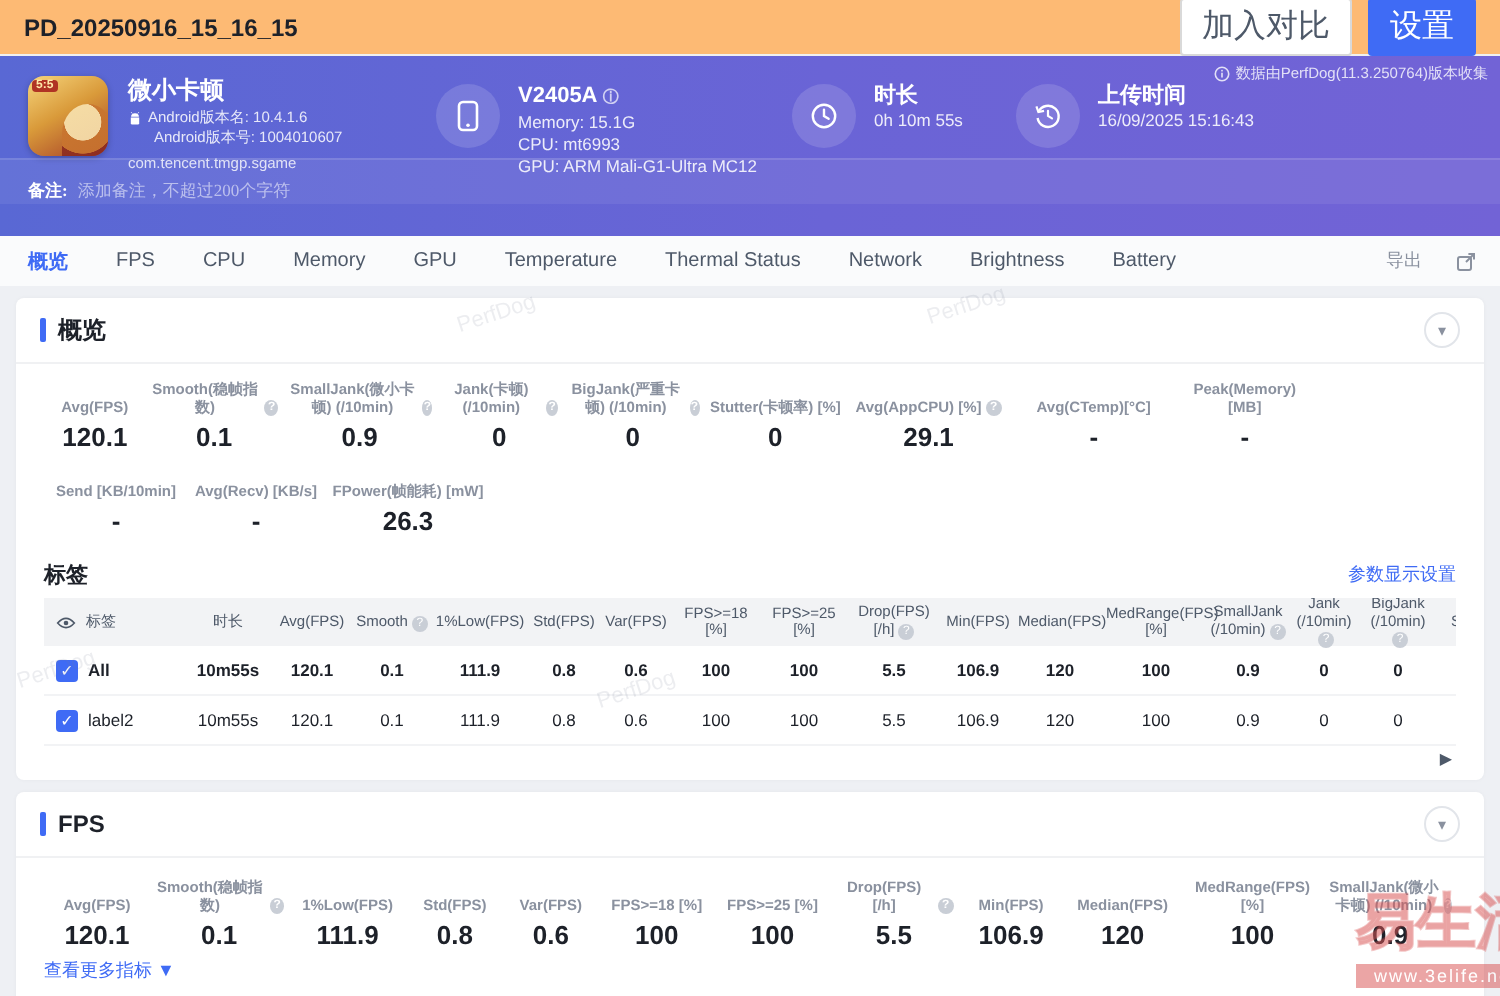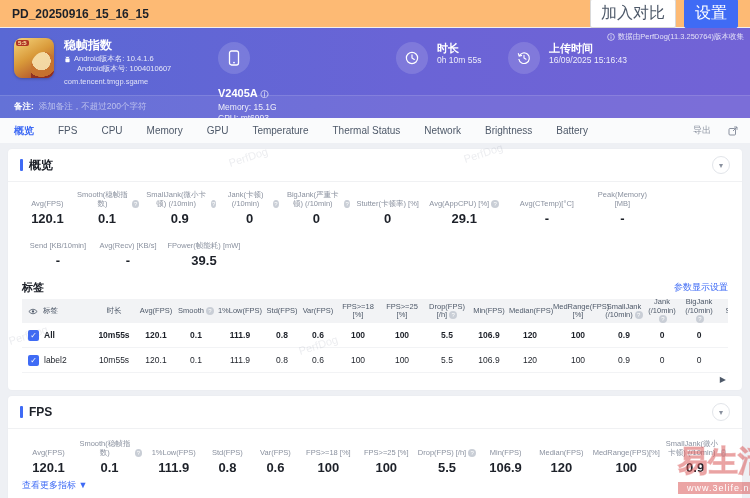--- a/index.html
+++ b/index.html
@@ -31,28 +31,28 @@
   .ginfo .gname { font-size:12px; font-weight:bold; line-height:14px; }
   .ginfo .gline { font-size:7.5px; color:rgba(255,255,255,.85); line-height:10px; display:flex; align-items:center; gap:3px; }
   .ginfo .gpkg { font-size:7.5px; color:rgba(255,255,255,.8); margin-top:3px; }
   .andro { width:7px; height:7px; display:inline-block; flex:0 0 7px; }
 
   .circ { width:32px; height:32px; border-radius:50%; background:rgba(255,255,255,.14);
     display:flex; align-items:center; justify-content:center; flex:0 0 32px; margin-top:4px; }
   .hblock { display:flex; gap:9px; }
   .hblock .ht { font-size:11px; font-weight:bold; line-height:14px; margin-top:3px; }
   .hblock .hv { font-size:8.5px; color:rgba(255,255,255,.88); line-height:11px; }
-  .dev { width:178px; margin-left:14px;flex-direction:column; }
+  .dev { width:178px; margin-left:14px; }
   .who { width:118px; } .dur { width:112px; } .upl { width:160px; }
 
   .collect { position:absolute; top:4px; right:6px; font-size:7.5px; color:rgba(255,255,255,.8);
     display:flex; align-items:center; gap:3px; }
-  .notebar { position:absolute; left:0; right:0; bottom:0; height:23px;
+  .notebar { position:absolute; left:0; right:0; bottom:16px; height:23px;
     background:rgba(255,255,255,.07); border-top:1px solid rgba(255,255,255,.12);
-    display:flex; align-items:center; padding:0 14px; font-size:8.5px; cursor:text; }
+    display:flex; align-items:flex-end; padding:0 14px; font-size:8.5px; cursor:text;font-family:Liberation Serif, serif; }
   .notebar b { font-weight:bold; margin-right:5px; }
   .notebar .ph { color:rgba(255,255,255,.55); }
 
   
   .tabbar { height:25px; background:#fafbfc; display:flex; align-items:center; padding:0 14px;
     position:relative; }
   .tab { font-size:10px; color:#4e5969; margin-right:24px; cursor:pointer; }
   .tab.active { color:#3f6bf5; font-weight:bold; }
   .export { position:absolute; right:12px; display:flex; align-items:center; gap:17px;
     font-size:9px; color:#8a919f; cursor:pointer; }
@@ -65,21 +65,21 @@
   .chead .ctitle { font-size:12px; font-weight:bold; }
   .collapse { margin-left:auto; width:18px; height:18px; border:1px solid #e2e5ea; border-radius:50%;
     display:flex; align-items:center; justify-content:center; font-size:8px; color:#8a919f;
     cursor:pointer; background:#fff; }
 
   .mgrid { display:grid; padding:8px 14px 4px 14px; }
   .mgrid.r1 { grid-template-columns:7.2% 9.7% 10.9% 8.9% 10% 10.2% 11.5% 11.9% 9.5% 10.2%; }
   .mgrid.r2 { grid-template-columns:72px 68px 84px 94px; padding-top:2px; }
   .metric { text-align:center; padding:0 2px; }
   .metric .ml { font-size:7.5px; color:#8a919f; line-height:9px; min-height:18px;
-    display:flex; align-items:flex-end; justify-content:center; }
+    display:flex; align-items:flex-end; justify-content:center;font-weight:bold; }
   .metric .mv { font-size:13px; font-weight:bold; color:#1d2129; margin-top:3px; }
   .helpq { display:inline-block; width:8px; height:8px; border-radius:50%; background:#c9ced6;
     color:#fff; font-size:6px; line-height:8px; text-align:center; margin-left:2px; cursor:pointer; }
 
   
   .lblrow { display:flex; align-items:center; padding:8px 14px 4px 14px; }
   .lblrow .lt { font-size:11px; font-weight:bold; color:#1d2129; }
   .lblrow .cfg { margin-left:auto; font-size:9px; color:#3f6bf5; cursor:pointer; }
   .tblwrap { margin:0 14px; overflow:hidden; }
   .trow { display:flex; align-items:center; }
@@ -133,21 +133,21 @@
       </svg>
     <span>数据由PerfDog(11.3.250764)版本收集</span>
   </div>
 
   <div class="main">
     <div class="gameicon">
       <span class="face"></span>
       <span class="badge">5:5</span>
     </div>
     <div class="ginfo">
-      <div class="gname">稳帧指数</div>
+      <div class="gname">微小卡顿</div>
       <div class="gline" style="margin-top:2px;">
         <svg class="andro" viewBox="0 0 10 10">
             <path d="M2 4 h6 v4 a1 1 0 0 1 -1 1 h-4 a1 1 0 0 1 -1 -1 z" fill="#fff"></path>
             <path d="M2.2 3.4 a2.8 2.5 0 0 1 5.6 0 z" fill="#fff"></path>
             <line x1="3" y1="1" x2="2.3" y2="0.2" stroke="#fff" stroke-width=".7"></line>
             <line x1="7" y1="1" x2="7.7" y2="0.2" stroke="#fff" stroke-width=".7"></line>
           </svg>
         <span>Android版本名: 10.4.1.6</span>
       </div>
       <div class="gline">
@@ -311,21 +311,21 @@
     <div class="metric">
         <div class="ml">
           <span>Avg(Recv) [KB/s]</span>
         </div>
         <div class="mv">-</div>
       </div>
     <div class="metric">
         <div class="ml">
           <span>FPower(帧能耗) [mW]</span>
         </div>
-        <div class="mv">39.5</div>
+        <div class="mv">26.3</div>
       </div>
   </div>
 
   <div class="lblrow">
     <span class="lt">标签</span>
     <span class="cfg">参数显示设置</span>
   </div>
 
   <div class="tblwrap">
     <div class="trow thead">

